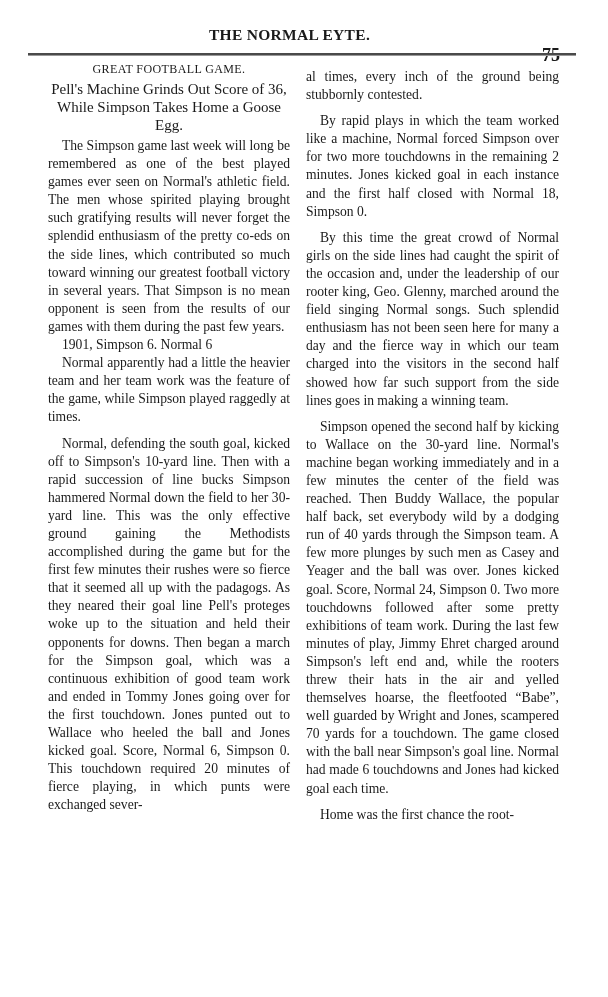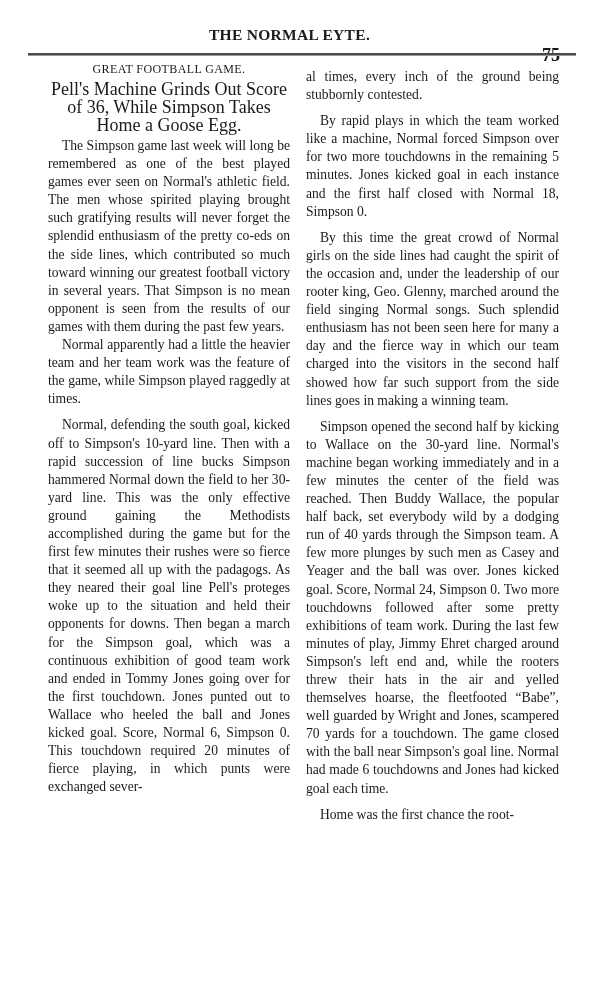--- a/index.html
+++ b/index.html
@@ -26,43 +26,44 @@
       position: absolute; top: 60px; font-size: 13.6px; line-height: 18.1px;
       text-align: justify;
     }
     .col-left { left: 48px; width: 242px; }
     .col-right { left: 306px; width: 253px; top: 68px; }
     .headline {
       text-align: center; font-size: 12px; letter-spacing: 0.4px; line-height: 19px;
       margin: 0 0 1px 0;
     }
     .subhead {
-      text-align: center; font-size: 18px; line-height: 18px; margin: 0 0 3px 0;
+      text-align: center; font-size: 15px; line-height: 18px; margin: 0 0 3px 0;
     }
     p { margin: 0; text-indent: 14px; }
     p.gap { margin-top: 8px; }
     p.noindent { text-indent: 0; }
     p.score { text-indent: 14px; text-align: left; }
   </style>
 </head>
 <body>
 
 <div class="header">
   <div class="running-title">THE NORMAL EYTE.</div>
   <div class="page-number">75</div>
 </div>
 <div class="header-rule"></div>
 
 <div class="column col-left">
   <div class="headline">GREAT FOOTBALL GAME.</div>
   <div class="subhead">Pell's Machine Grinds Out Score of 36, While Simpson Takes Home a Goose Egg.</div>
   <p>The Simpson game last week will long be remembered as one of the best played games ever seen on Normal's athletic field. The men whose spirited playing brought such gratifying results will never forget the splendid enthusiasm of the pretty co-eds on the side lines, which contributed so much toward winning our greatest football victory in several years. That Simpson is no mean opponent is seen from the results of our games with them during the past few years.</p>
+  <p class="score">1901, Simpson 6. Normal 6</p>
   <p>Normal apparently had a little the heavier team and her team work was the feature of the game, while Simpson played raggedly at times.</p>
   <p class="gap">Normal, defending the south goal, kicked off to Simpson's 10-yard line. Then with a rapid succession of line bucks Simpson hammered Normal down the field to her 30-yard line. This was the only effective ground gaining the Methodists accomplished during the game but for the first few minutes their rushes were so fierce that it seemed all up with the padagogs. As they neared their goal line Pell's proteges woke up to the situation and held their opponents for downs. Then began a march for the Simpson goal, which was a continuous exhibition of good team work and ended in Tommy Jones going over for the first touchdown. Jones punted out to Wallace who heeled the ball and Jones kicked goal. Score, Normal 6, Simpson 0. This touchdown required 20 minutes of fierce playing, in which punts were exchanged sever-</p>
 </div>
 
 <div class="column col-right">
   <p class="noindent">al times, every inch of the ground being stubbornly contested.</p>
-  <p class="gap">By rapid plays in which the team worked like a machine, Normal forced Simpson over for two more touchdowns in the remaining 5 minutes. Jones kicked goal in each instance and the first half closed with Normal 18, Simpson 0.</p>
+  <p class="gap">By rapid plays in which the team worked like a machine, Normal forced Simpson over for two more touchdowns in the remaining 2 minutes. Jones kicked goal in each instance and the first half closed with Normal 18, Simpson 0.</p>
   <p class="gap">By this time the great crowd of Normal girls on the side lines had caught the spirit of the occasion and, under the leadership of our rooter king, Geo. Glenny, marched around the field singing Normal songs. Such splendid enthusiasm has not been seen here for many a day and the fierce way in which our team charged into the visitors in the second half showed how far such support from the side lines goes in making a winning team.</p>
   <p class="gap">Simpson opened the second half by kicking to Wallace on the 30-yard line. Normal's machine began working immediately and in a few minutes the center of the field was reached. Then Buddy Wallace, the popular half back, set everybody wild by a dodging run of 40 yards through the Simpson team. A few more plunges by such men as Casey and Yeager and the ball was over. Jones kicked goal. Score, Normal 24, Simpson 0. Two more touchdowns followed after some pretty exhibitions of team work. During the last few minutes of play, Jimmy Ehret charged around Simpson's left end and, while the rooters threw their hats in the air and yelled themselves hoarse, the fleetfooted “Babe”, well guarded by Wright and Jones, scampered 70 yards for a touchdown. The game closed with the ball near Simpson's goal line. Normal had made 6 touchdowns and Jones had kicked goal each time.</p>
   <p class="gap">Home was the first chance the root-</p>
 </div>
 
 </body></html>

